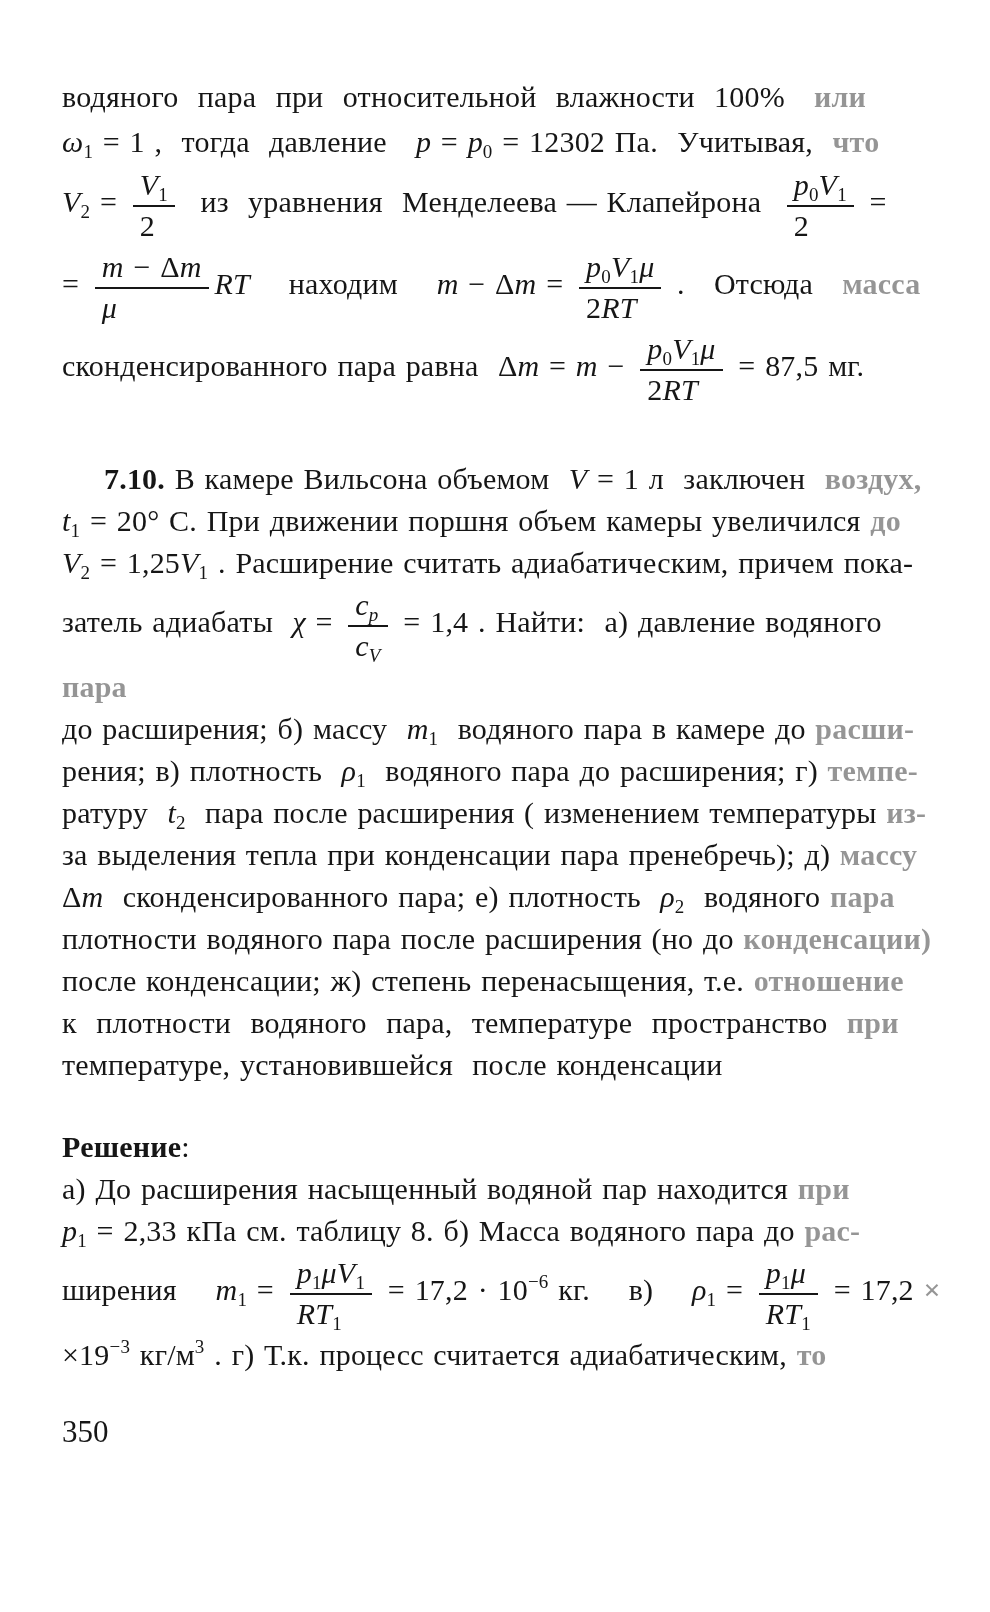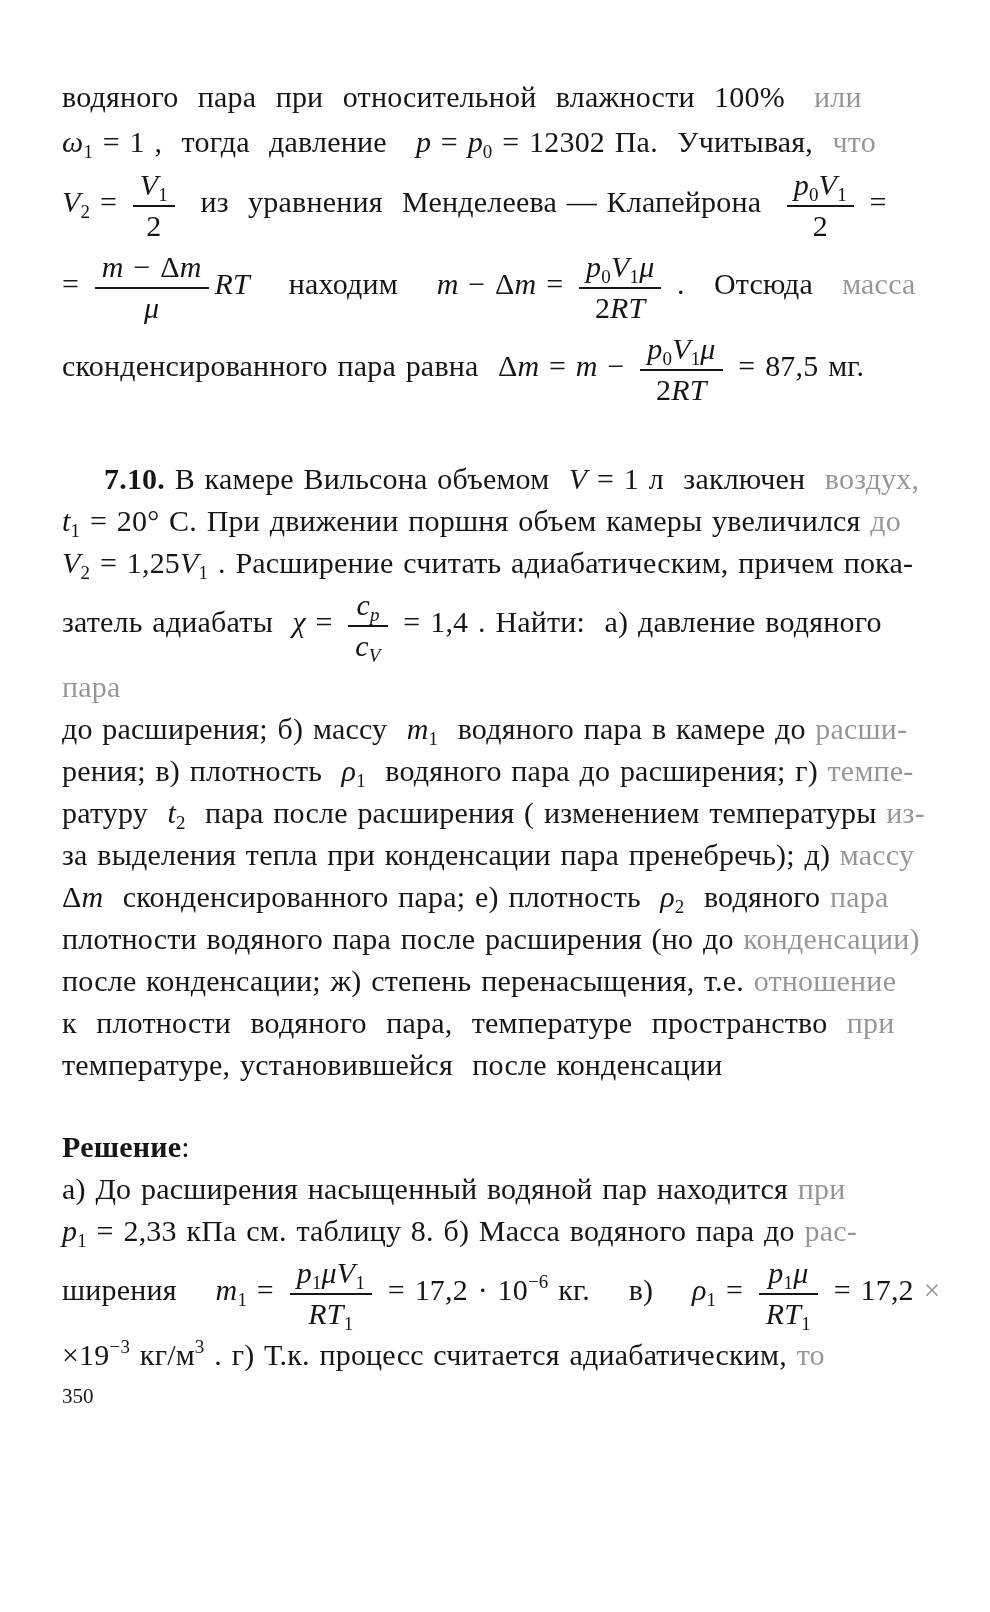--- a/index.html
+++ b/index.html
@@ -10,32 +10,32 @@
   }
   .page{box-sizing:border-box;width:990px;height:1612px;padding:74px 48px 0 62px;}
   .line{
     white-space:pre-wrap;
     font-size:30px;line-height:45px;min-height:45px;
     letter-spacing:.2px;word-spacing:2px;
   }
   .problem .line,.solution .line,.heading .line{line-height:42px;min-height:42px;}
   .it{font-style:italic;}
   .bd{font-weight:bold;}
-  .ft{opacity:.45;}
+  .ft{opacity:.45;font-weight:bold;}
   .sb{font-size:19px;vertical-align:-6px;line-height:0;}
   .sp{font-size:19px;vertical-align:12px;line-height:0;}
   .fr{
     display:inline-block;vertical-align:middle;
-    text-align:center;margin:3px 6px;line-height:34px;
+    margin:3px 6px;line-height:34px;
   }
   .fn{display:block;border-bottom:2.5px solid #161616;padding:1px 7px 3px;}
   .fd{display:block;padding:2px 7px 0;}
   .problem{margin-top:48px;}
   .heading{margin-top:40px;}
-  .page-number{margin-top:8px;font-size:21px;}
+  .page-number{margin-top:38px;font-size:31px;}
 </style>
 </head>
 <body>
 
 <div class="page">
   <div class="block intro">
       <div class="line"><span class="">водяного  пара  при  относительной  влажности  100%   </span><span class="ft">или</span></div>
       <div class="line"><span class="it">ω</span><span class="sb">1</span><span class=""> = 1 ,  тогда  давление   </span><span class="it">p</span><span class=""> = </span><span class="it">p</span><span class="sb">0</span><span class=""> = 12302 Па.  Учитывая,  </span><span class="ft">что</span></div>
       <div class="line"><span class="it">V</span><span class="sb">2</span><span class=""> = </span><span class="fr"><span class="fn"><span class="it">V</span><span class="sb">1</span></span><span class="fd"><span class="">2</span></span></span><span class="">  из  уравнения  Менделеева — Клапейрона  </span><span class="fr"><span class="fn"><span class="it">p</span><span class="sb">0</span><span class="it">V</span><span class="sb">1</span></span><span class="fd"><span class="">2</span></span></span><span class=""> =</span></div>
       <div class="line"><span class="">= </span><span class="fr"><span class="fn"><span class="it">m</span><span class=""> − Δ</span><span class="it">m</span></span><span class="fd"><span class="it">μ</span></span></span><span class="it">RT</span><span class="">    находим    </span><span class="it">m</span><span class=""> − Δ</span><span class="it">m</span><span class=""> = </span><span class="fr"><span class="fn"><span class="it">p</span><span class="sb">0</span><span class="it">V</span><span class="sb">1</span><span class="it">μ</span></span><span class="fd"><span class="">2</span><span class="it">RT</span></span></span><span class=""> .   Отсюда   </span><span class="ft">масса</span></div>

